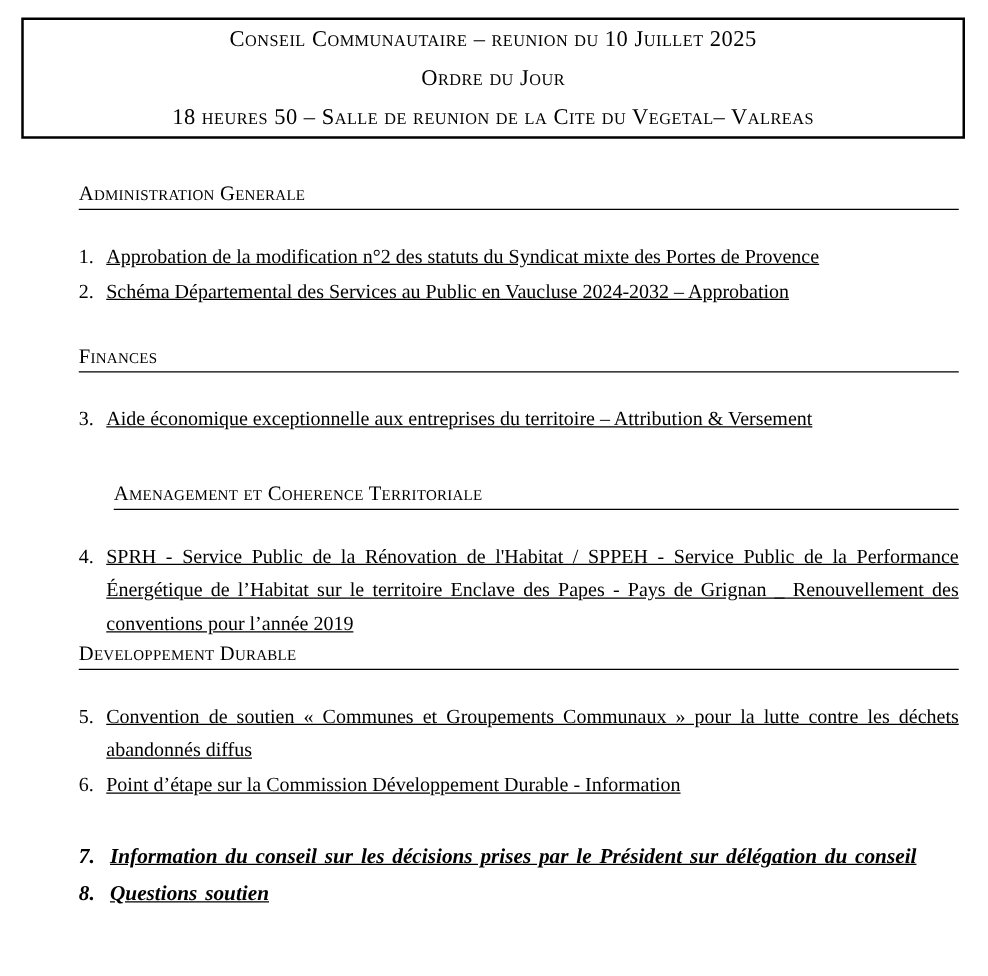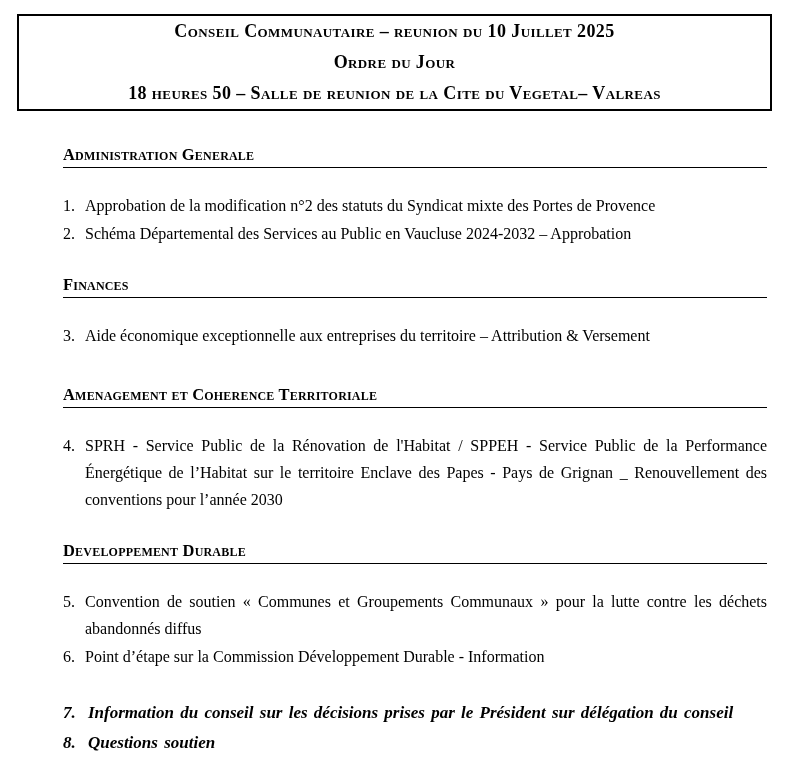--- a/index.html
+++ b/index.html
@@ -16,63 +16,64 @@
   .header-box {
     position: absolute;
     left: 17px;
     top: 14px;
     width: 755px;
     border: 2px solid #000000;
     text-align: center;
     background: #ffffff;
   }
   .header-line {
-    font-weight: 700;
+    font-weight: 400;
     font-variant: small-caps;
     font-size: 18px;
     line-height: 31px;
     letter-spacing: 0.4px;
     white-space: nowrap;
   }
 
   .content {
     position: absolute;
     left: 63px;
     top: 0;
     width: 704px;
   }
 
   .section-title {
-    font-weight: 700;
+    font-weight: 400;
     font-variant: small-caps;
     font-size: 16.5px;
     line-height: 19px;
     padding-bottom: 3px;
     border-bottom: 1.5px solid #000000;
     letter-spacing: 0.2px;
   }
   .st-1 { margin-top: 145px; }
   .st-2 { margin-top: 28px; }
-  .st-3 { margin-top: 36px; }
-  .st-4 { margin-top: 28px; }
+  .st-3 { margin-top: 36px; margin-left: 28px; }
+  .st-4 { }
 
   .items { margin-top: 24px; }
   .item {
     display: flex;
     font-size: 16px;
     line-height: 27px;
   }
   .item + .item { margin-top: 1px; }
   .item .num {
     flex: 0 0 22px;
     width: 22px;
   }
   .item .txt {
     flex: 1;
     text-align: justify;
+    text-decoration: underline;
   }
 
   .misc-item {
     font-weight: 700;
     font-style: italic;
     font-size: 17px;
     line-height: 29px;
     word-spacing: 2px;
   }
   .misc-item .num { flex: 0 0 25px; width: 25px; }
@@ -108,21 +109,21 @@
     <div class="item">
       <span class="num">3.</span>
       <span class="txt">Aide économique exceptionnelle aux entreprises du territoire – Attribution &amp; Versement</span>
     </div>
   </div>
 
   <div class="section-title st-3">Amenagement et Coherence Territoriale</div>
   <div class="items">
     <div class="item">
       <span class="num">4.</span>
-      <span class="txt">SPRH - Service Public de la Rénovation de l'Habitat / SPPEH - Service Public de la Performance Énergétique de l’Habitat sur le territoire Enclave des Papes - Pays de Grignan _ Renouvellement des conventions pour l’année 2030</span>
+      <span class="txt">SPRH - Service Public de la Rénovation de l'Habitat / SPPEH - Service Public de la Performance Énergétique de l’Habitat sur le territoire Enclave des Papes - Pays de Grignan _ Renouvellement des conventions pour l’année 2019</span>
     </div>
   </div>
 
   <div class="section-title st-4">Developpement Durable</div>
   <div class="items">
     <div class="item">
       <span class="num">5.</span>
       <span class="txt">Convention de soutien « Communes et Groupements Communaux » pour la lutte contre les déchets abandonnés diffus</span>
     </div>
     <div class="item">

